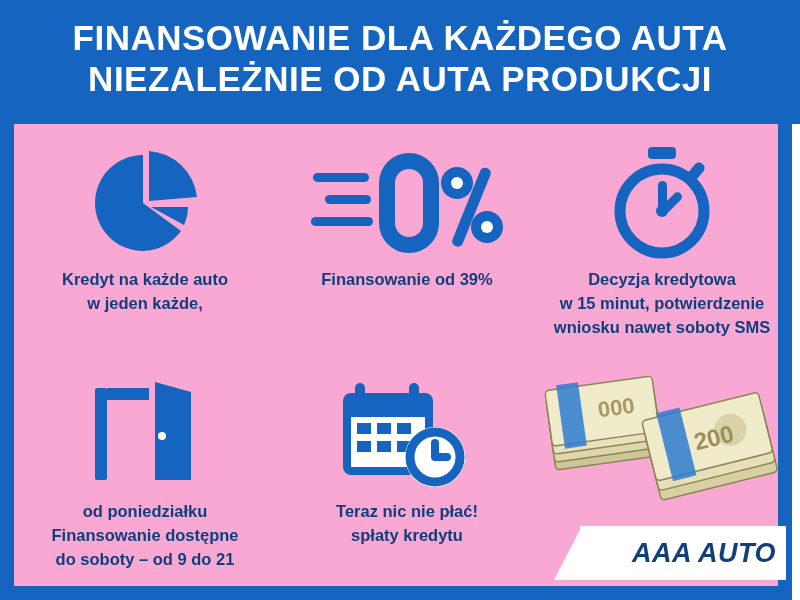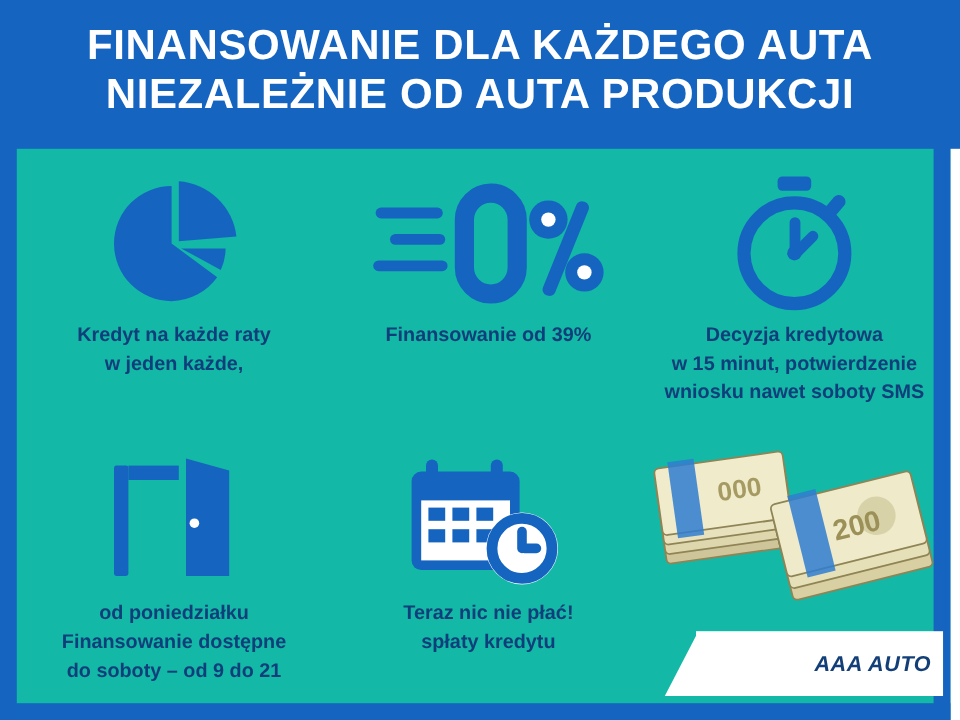--- a/index.html
+++ b/index.html
@@ -10,21 +10,21 @@
     width: 800px;
     height: 600px;
     background: #ffffff;
     font-family: "Liberation Sans", sans-serif;
     overflow: hidden;
   }
   .poster {
     position: relative;
     width: 792px;
     height: 600px;
-    background: #14b8a6;
+    background: #f9a8d4;
     box-sizing: border-box;
     border-left: 14px solid #1565c0;
     border-right: 14px solid #1565c0;
     border-bottom: 14px solid #1565c0;
   }
   
   .header {
     background: #1565c0;
     color: #ffffff;
     width: 100%;
@@ -106,21 +106,21 @@
     content: "";
     position: absolute;
     left: -26px;
     bottom: 0;
     width: 0;
     height: 0;
     border-bottom: 54px solid #ffffff;
     border-left: 28px solid transparent;
   }
   .logo-text {
-    font-size: 18px;
+    font-size: 27px;
     font-weight: bold;
     font-style: italic;
     color: #123f78;
     letter-spacing: 0.5px;
   }
   .blue { fill: #1565c0; }
   .blue-stroke { stroke: #1565c0; fill: none; }
 </style>
 </head>
 <body>
@@ -136,21 +136,21 @@
 
     <div class="cell">
       <div class="icon-wrap">
         <svg width="120" height="112" viewBox="0 0 120 112" aria-hidden="true">
           <path class="blue" d="M58 8 A48 48 0 0 0 58 104 A48 48 0 0 0 96 84 L58 56 Z"></path>
           <path class="blue" d="M64 4 A52 52 0 0 1 112 50 L64 54 Z"></path>
           <path class="blue" d="M103 60 A44 44 0 0 1 99 78 L66 60 Z"></path>
         </svg>
       </div>
       <div class="caption">
-        <div>Kredyt na każde raty</div>
+        <div>Kredyt na każde auto</div>
         <div>w jeden każde,</div>
       </div>
     </div>
 
     <div class="cell">
       <div class="icon-wrap">
         <svg width="200" height="112" viewBox="0 0 200 112" aria-hidden="true">
           <g class="blue">
             <rect x="6" y="26" width="56" height="9" rx="4.5"></rect>
             <rect x="18" y="48" width="46" height="9" rx="4.5"></rect>

